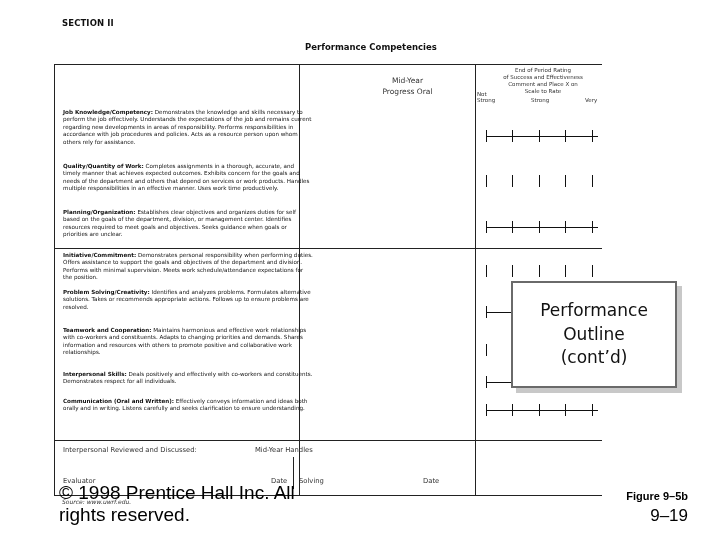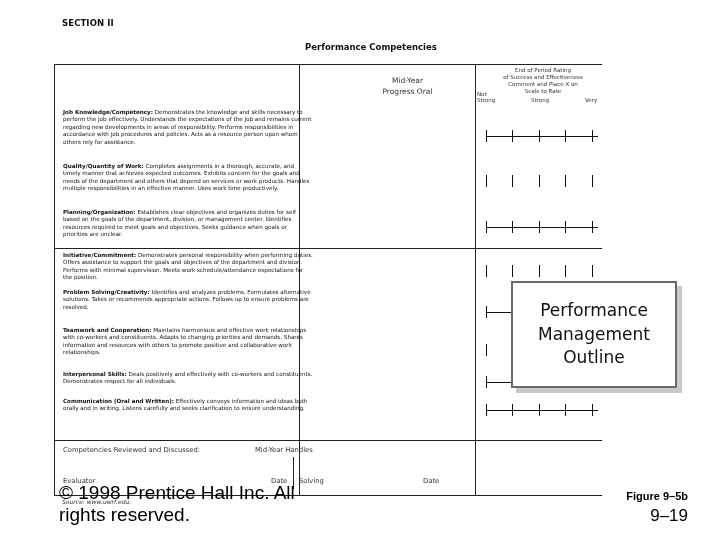--- a/index.html
+++ b/index.html
@@ -131,33 +131,33 @@
       <div class="bar"></div>
       <div class="tick" style="left:3px"></div>
       <div class="tick" style="left:29px"></div>
       <div class="tick" style="left:56px"></div>
       <div class="tick" style="left:82px"></div>
       <div class="tick" style="left:109px"></div>
     </div>
 </div>
 
 <div class="review">
-  <span style="left:8px;top:5px">Competencies Reviewed and Discussed:</span>
+  <span style="left:8px;top:5px">Interpersonal Reviewed and Discussed:</span>
   <span style="left:200px;top:5px">Mid-Year Handles</span>
   <div class="divider"></div>
   <span style="left:8px;top:36px">Evaluator</span>
   <span style="left:216px;top:36px">Date</span>
   <span style="left:244px;top:36px">Solving</span>
   <span style="left:368px;top:36px">Date</span>
 </div>
 
 <div class="overlay-box">
   <div>
     <div>Performance</div>
-    <div>Management</div>
     <div>Outline</div>
+    <div>(cont’d)</div>
   </div>
 </div>
 
 <div class="copyright">© 1998 Prentice Hall Inc. All rights reserved.</div>
 <div class="source">Source: www.uwrf.edu.</div>
 <div class="figure">Figure 9–5b</div>
 <div class="pagenum">9–19</div>
 
 </body></html>

